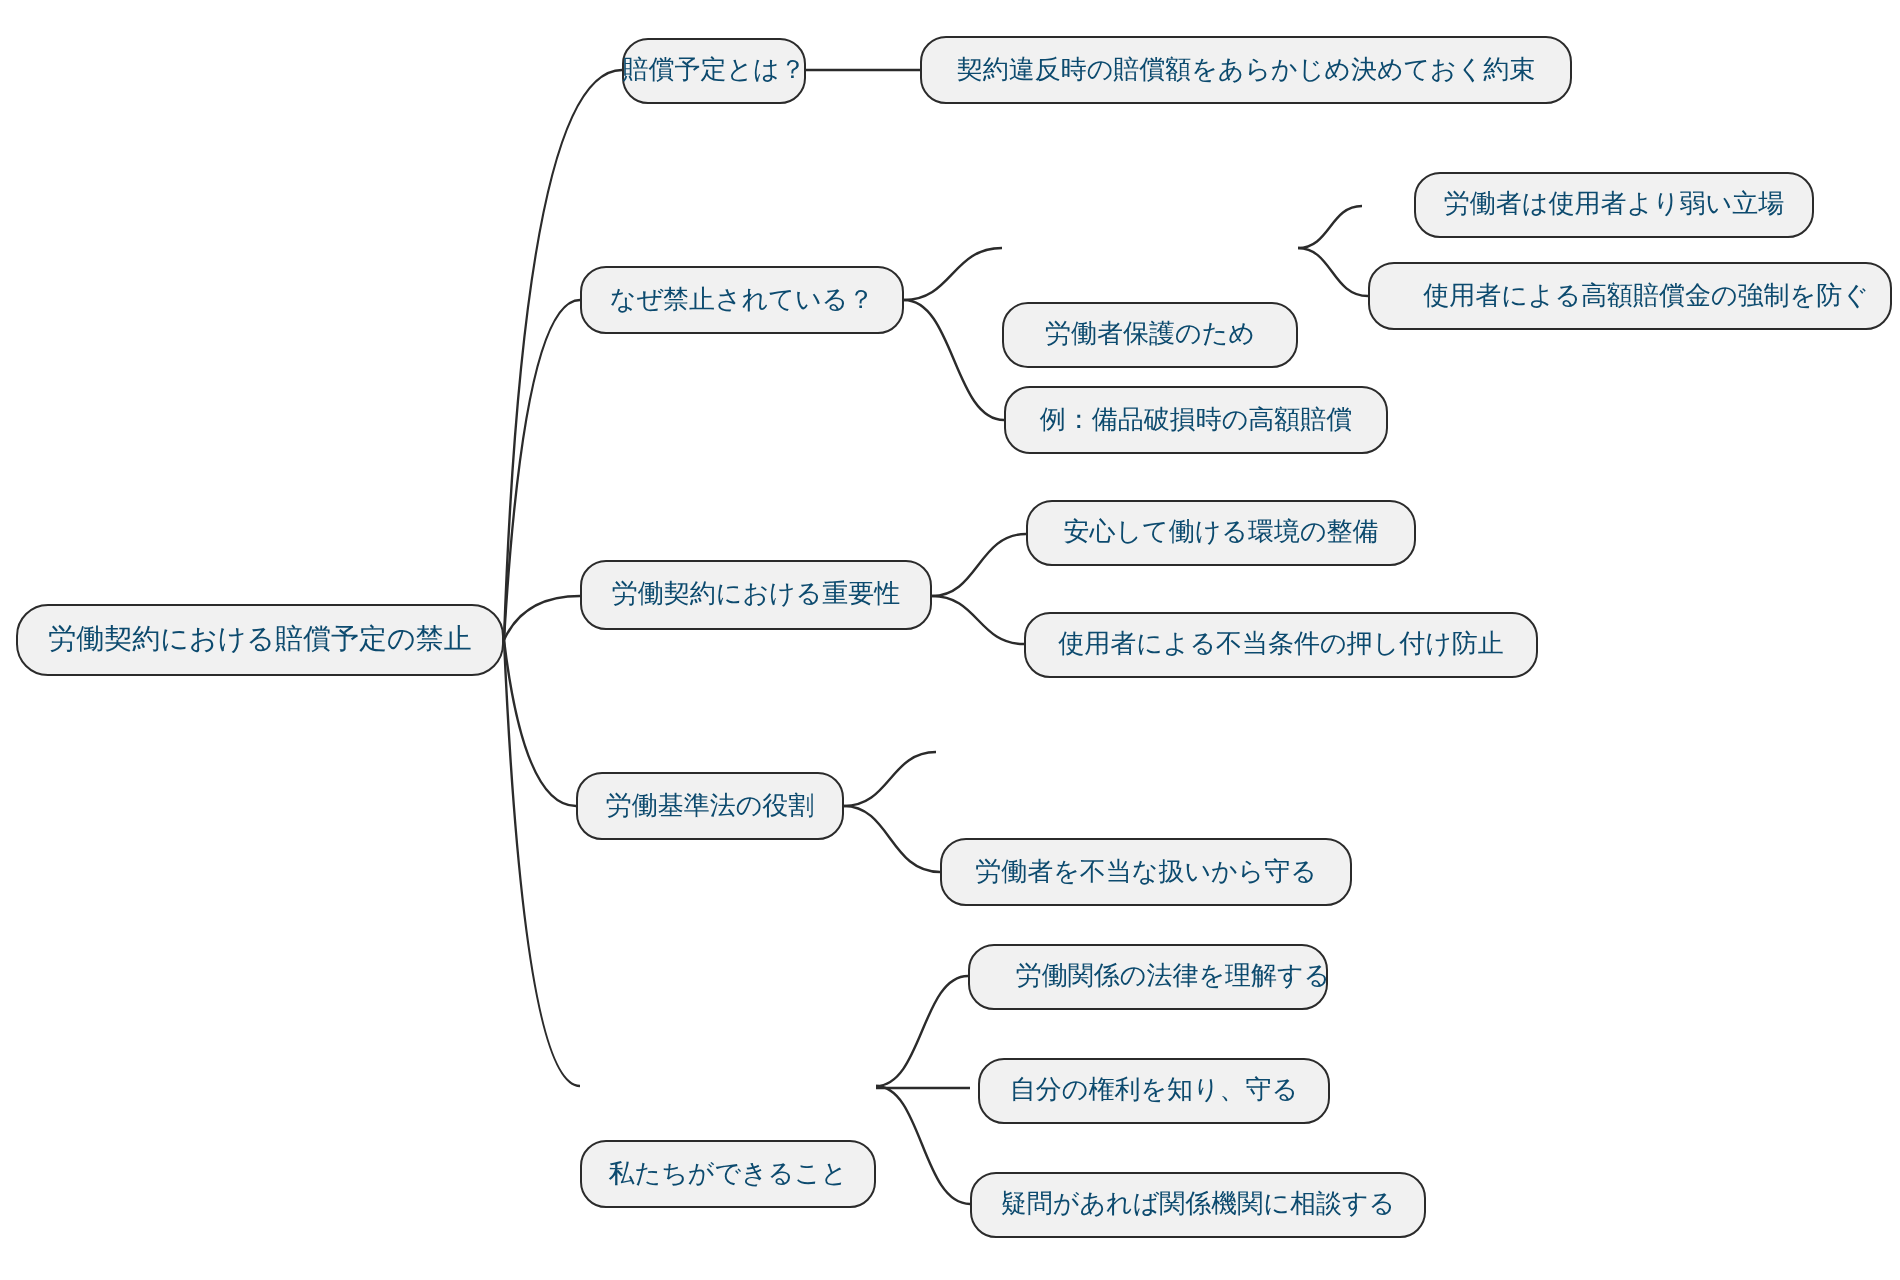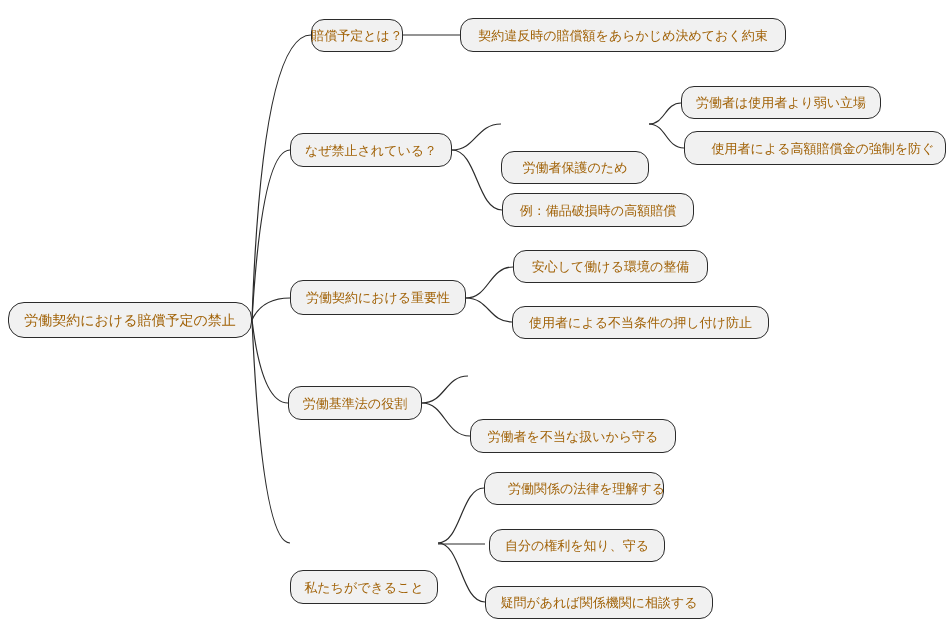--- a/index.html
+++ b/index.html
@@ -29,30 +29,30 @@
     position: absolute;
     box-sizing: border-box;
     height: 34px;
     display: flex;
     align-items: center;
     justify-content: center;
     background: #f1f1f1;
     border: 1.4px solid #2b2b2b;
     border-radius: 13px;
     font-size: 13px;
-    color: #a16207;
+    color: #0c4a6e;
     white-space: nowrap;
     line-height: 1;
   }
   #n-root  { left: 8px;   top: 302px; width: 244px; height: 36px; border-radius: 16px; font-size: 14px; }
   #n-b1    { left: 311px; top: 19px;  width: 92px;  height: 33px; }
   #n-b1c1  { left: 460px; top: 18px;  width: 326px; }
   #n-b2    { left: 290px; top: 133px; width: 162px; }
   #n-b2c1  { left: 501px; top: 107px; width: 148px; height: 33px; margin-top: 44px; }
-  #n-b2g1  { left: 681px; top: 86px;  width: 200px; height: 33px; }
+  #n-b2g1  { left: 707px; top: 86px;  width: 200px; height: 33px; }
   #n-b2g2  { left: 684px; top: 131px; width: 262px; padding-left: 16px; }
   #n-b2c2  { left: 502px; top: 193px; width: 192px; }
   #n-b3    { left: 290px; top: 280px; width: 176px; height: 35px; }
   #n-b3c1  { left: 513px; top: 250px; width: 195px; height: 33px; }
   #n-b3c2  { left: 512px; top: 306px; width: 257px; height: 33px; }
   #n-b4    { left: 288px; top: 386px; width: 134px; }
   #n-b4c1  { left: 468px; top: 359px; width: 192px; }
   #n-b4c2  { left: 470px; top: 419px; width: 206px; }
   #n-b5    { left: 290px; top: 526px; width: 148px; margin-top: 44px; }
   #n-b5c1  { left: 484px; top: 472px; width: 180px; height: 33px; padding-left: 25px; }

